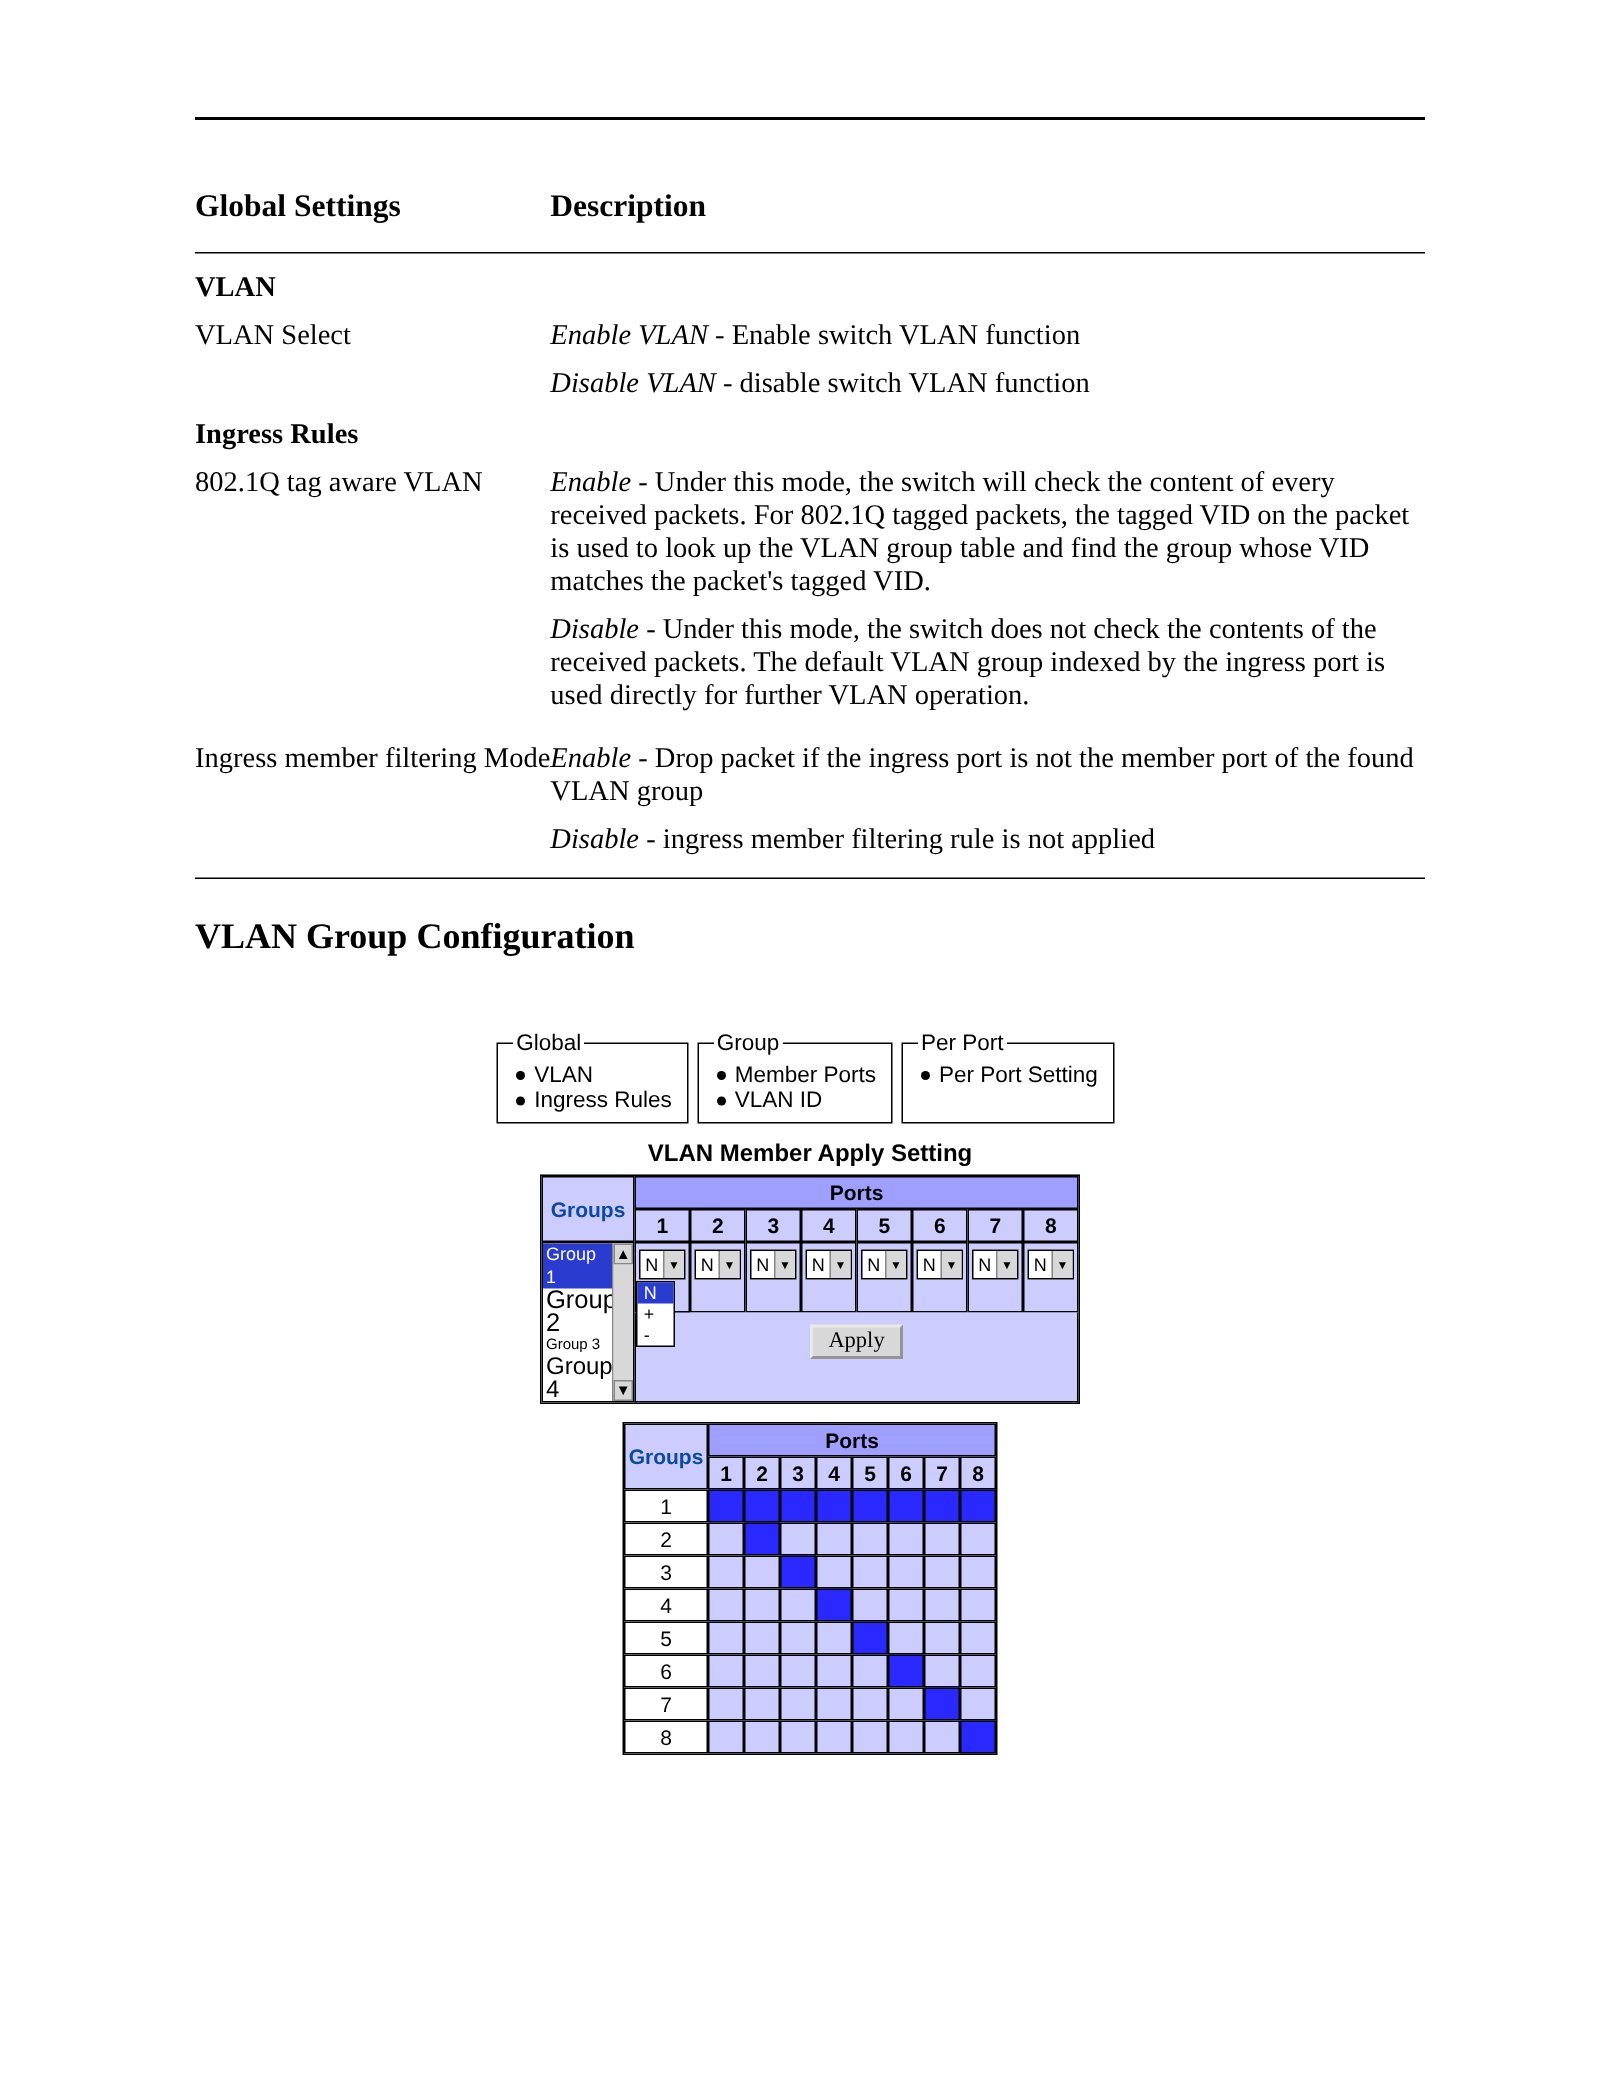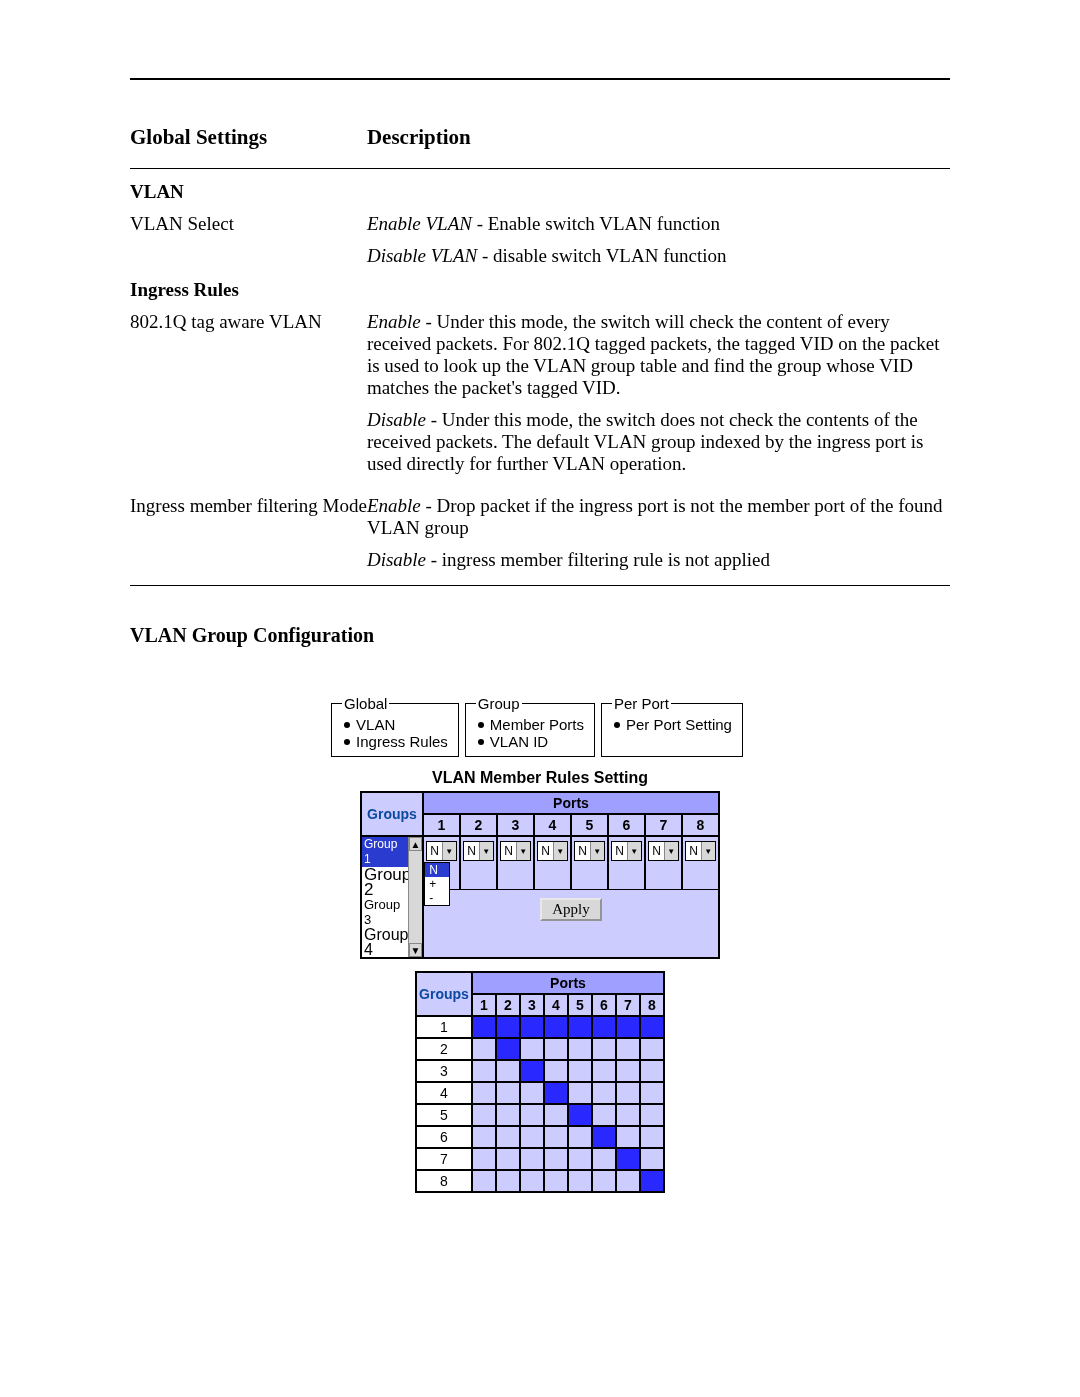--- a/index.html
+++ b/index.html
@@ -8,21 +8,21 @@
   .rule { border: none; border-top: 2.5px solid #000; margin: 8px 0; }
   .rule.thin { border-top: 1.5px solid #000; }
   .settings-table { width: 100%; border-collapse: collapse; margin-top: 41px; }
   .settings-table th { font-size: 21px; text-align: left; font-weight: bold; padding: 4px 0 10px 0; }
   .settings-table td.col1 { vertical-align: top; width: 220px; font-size: 19px; }
   .settings-table td.col2 { vertical-align: top; font-size: 19px; }
   .section-label { font-size: 20px; font-weight: bold; padding-top: 4px; }
   .row td { padding: 4px 0 6px 0; }
   .para { margin-bottom: 10px; }
   .italic { font-style: italic; }
-  .vlan-config-title { font-size: 20px; font-weight: bold; margin-top: 30px; }
+  .vlan-config-title { font-size: 24px; font-weight: bold; margin-top: 18px; }
 
   .ui-wrap { width: 100%; display: flex; flex-direction: column; align-items: center; margin-top: 48px; }
 
   
   .fs-row { display: flex; gap: 0; font-family: Arial, Helvetica, sans-serif; font-size: 15px; }
   fieldset.box { border: 1px solid #000; padding: 4px 10px 6px 10px; margin-right: 6px; background:#fff; }
   fieldset.box legend { font-family: Arial, Helvetica, sans-serif; font-size: 15px; padding: 0 2px; }
   .box ul { list-style: none; padding-left: 2px; }
   .box li { display: flex; align-items: center; }
   .bullet { width:6px; height:6px; background:#000; border-radius:50%; margin-right:6px; display:inline-block; }
@@ -158,40 +158,40 @@
         <legend>Per Port</legend>
         <ul>
           <li>
               <span class="bullet"></span>
               <span>Per Port Setting</span>
             </li>
         </ul>
       </fieldset>
     </div>
 
-    <div class="mps-title">VLAN Member Rules Setting</div>
+    <div class="mps-title">VLAN Member Apply Setting</div>
     <div class="mps">
       <div class="mps-grid" style="position:relative">
         <div class="mps-cell mps-groups-head">Groups</div>
         <div class="mps-cell mps-ports-head">Ports</div>
         <div class="mps-cell mps-port-n" style="grid-row:2;grid-column:2">1</div>
         <div class="mps-cell mps-port-n" style="grid-row:2;grid-column:3">2</div>
         <div class="mps-cell mps-port-n" style="grid-row:2;grid-column:4">3</div>
         <div class="mps-cell mps-port-n" style="grid-row:2;grid-column:5">4</div>
         <div class="mps-cell mps-port-n" style="grid-row:2;grid-column:6">5</div>
         <div class="mps-cell mps-port-n" style="grid-row:2;grid-column:7">6</div>
         <div class="mps-cell mps-port-n" style="grid-row:2;grid-column:8">7</div>
         <div class="mps-cell mps-port-n" style="grid-row:2;grid-column:9">8</div>
 
         <div class="mps-body-scrollwrap" style="grid-row:3 / span 2; grid-column:1;">
           <div class="mps-body-scrollwrap-inner">
             <div class="listwrap">
               <div class="item sel" style="background:#2a3bd0;color:#fff;font-size:12px;padding:0 2px;line-height:15px">Group 1</div>
               <div class="item" style="font-size:17px;padding:0 2px;line-height:15px">Group 2</div>
-              <div class="item" style="font-size:13px;padding:0 2px;line-height:15px">Group 3</div>
+              <div class="item" style="font-size:10px;padding:0 2px;line-height:15px">Group 3</div>
               <div class="item" style="font-size:16px;padding:0 2px;line-height:15px">Group 4</div>
             </div>
             <div class="scroll">
               <div class="arr">▲</div>
               <div class="track"></div>
               <div class="arr">▼</div>
             </div>
           </div>
         </div>
 

